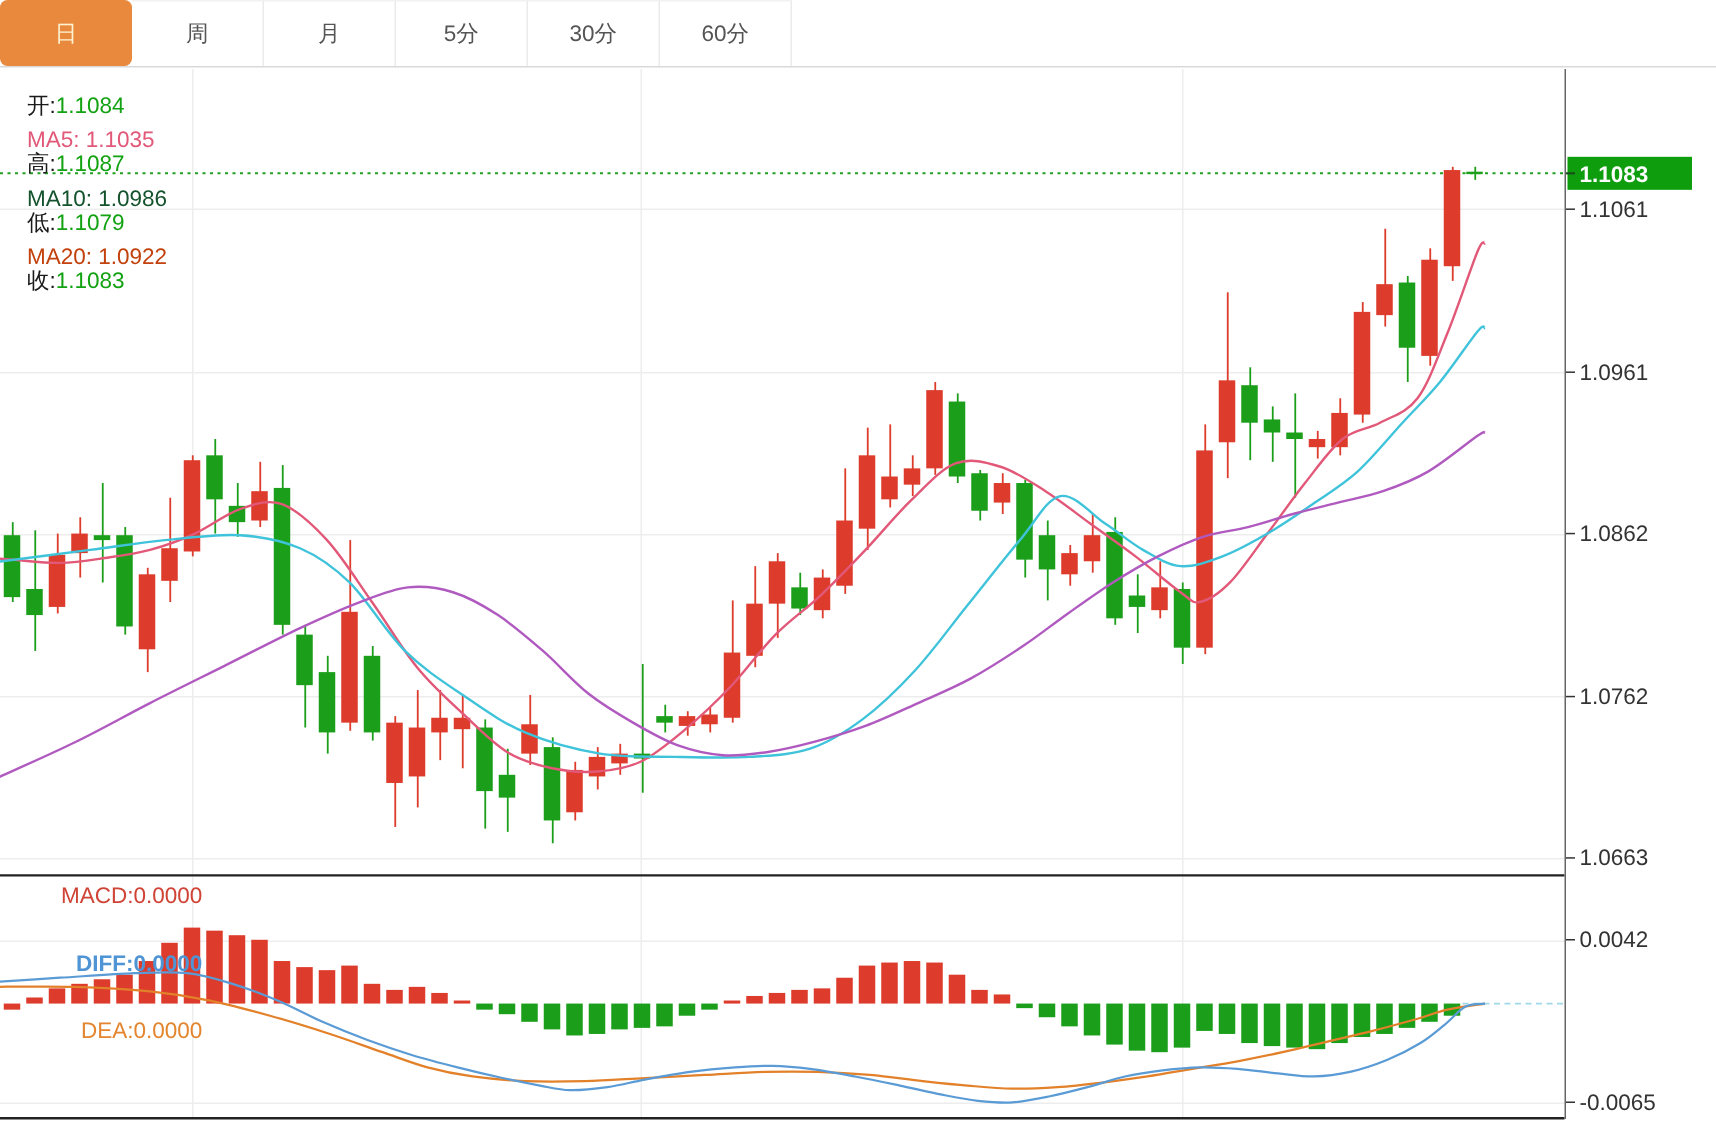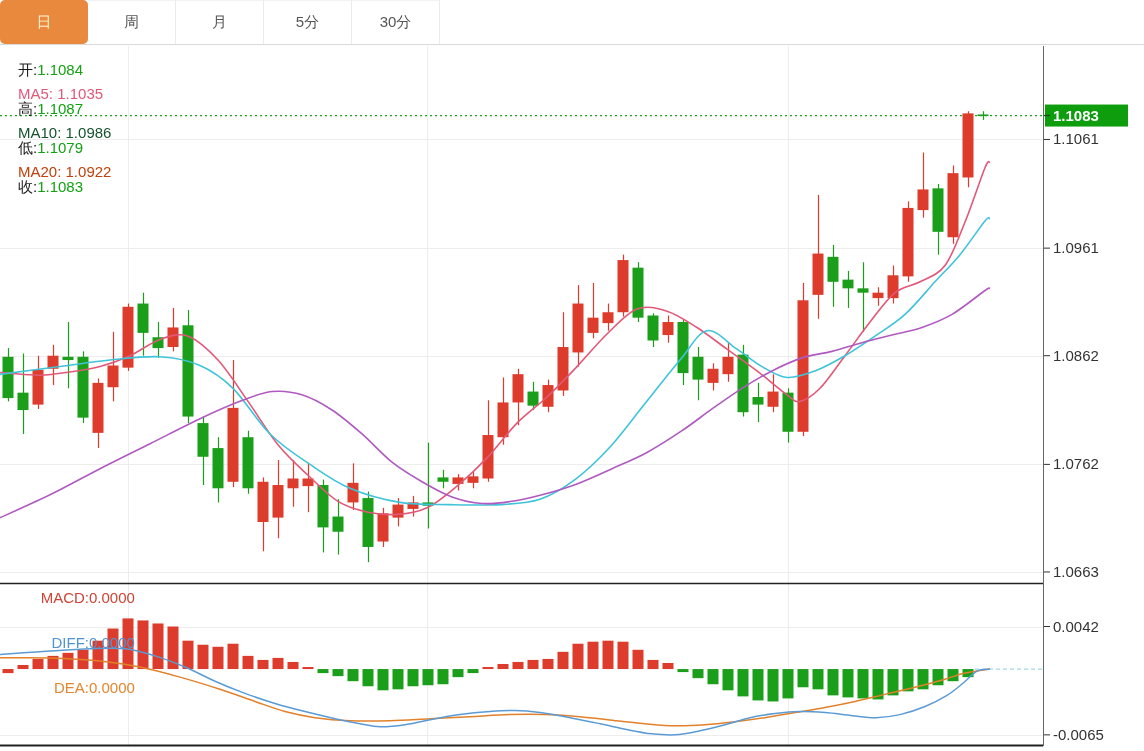--- a/index.html
+++ b/index.html
@@ -11,21 +11,21 @@
   .tab{width:88px;box-sizing:border-box;display:flex;align-items:center;justify-content:center;
     font-size:15px;color:#555;border-right:1px solid #ebebeb;border-top:1px solid #f2f2f2;cursor:pointer;}
   .tab.active{background:#e9893e;color:#fdf2d0;border-radius:5px;border:none;}
   .overlay{position:absolute;z-index:4;font-size:15px;display:flex;white-space:nowrap;flex-direction:column;}
   #ohlc-row{left:18px;top:61px;gap:20px;}
   #ma-row{left:18px;top:85px;gap:22px;}
   #macd-row{left:18px;top:589px;gap:28px;align-items:flex-end;}
   .pair .lbl{color:#1a1a1a;}
   .pair .val{color:#12a212;}
   .ma5{color:#e25878;} .ma10{color:#14532d;} .ma20{color:#c2410c;}
-  .macdc{color:#cf4436;} .diffc{color:#4f94d4;} .deac{color:#e3862f;margin-left:36px;}
+  .macdc{color:#cf4436;} .diffc{color:#4f94d4;font-weight:bold;} .deac{color:#e3862f;margin-left:36px;}
 </style>
 </head>
 <body>
 
 <div id="stage">
 
   <svg id="chart-svg" width="1144" height="751">
       <g>
         <line x1="128.5" y1="46" x2="128.5" y2="745" stroke="#ededed" stroke-width="1"></line>
         <line x1="427.5" y1="46" x2="427.5" y2="745" stroke="#ededed" stroke-width="1"></line>
@@ -290,20 +290,23 @@
       </div>
     <div class="tab">
         <span>月</span>
       </div>
     <div class="tab">
         <span>5分</span>
       </div>
     <div class="tab">
         <span>30分</span>
       </div>
+    <div class="tab">
+        <span>60分</span>
+      </div>
   </div>
 
   <div class="overlay" id="ohlc-row">
     <span class="pair"><span class="lbl">开:</span><span class="val">1.1084</span></span>
     <span class="pair"><span class="lbl">高:</span><span class="val">1.1087</span></span>
     <span class="pair"><span class="lbl">低:</span><span class="val">1.1079</span></span>
     <span class="pair"><span class="lbl">收:</span><span class="val">1.1083</span></span>
   </div>
 
   <div class="overlay" id="ma-row">

